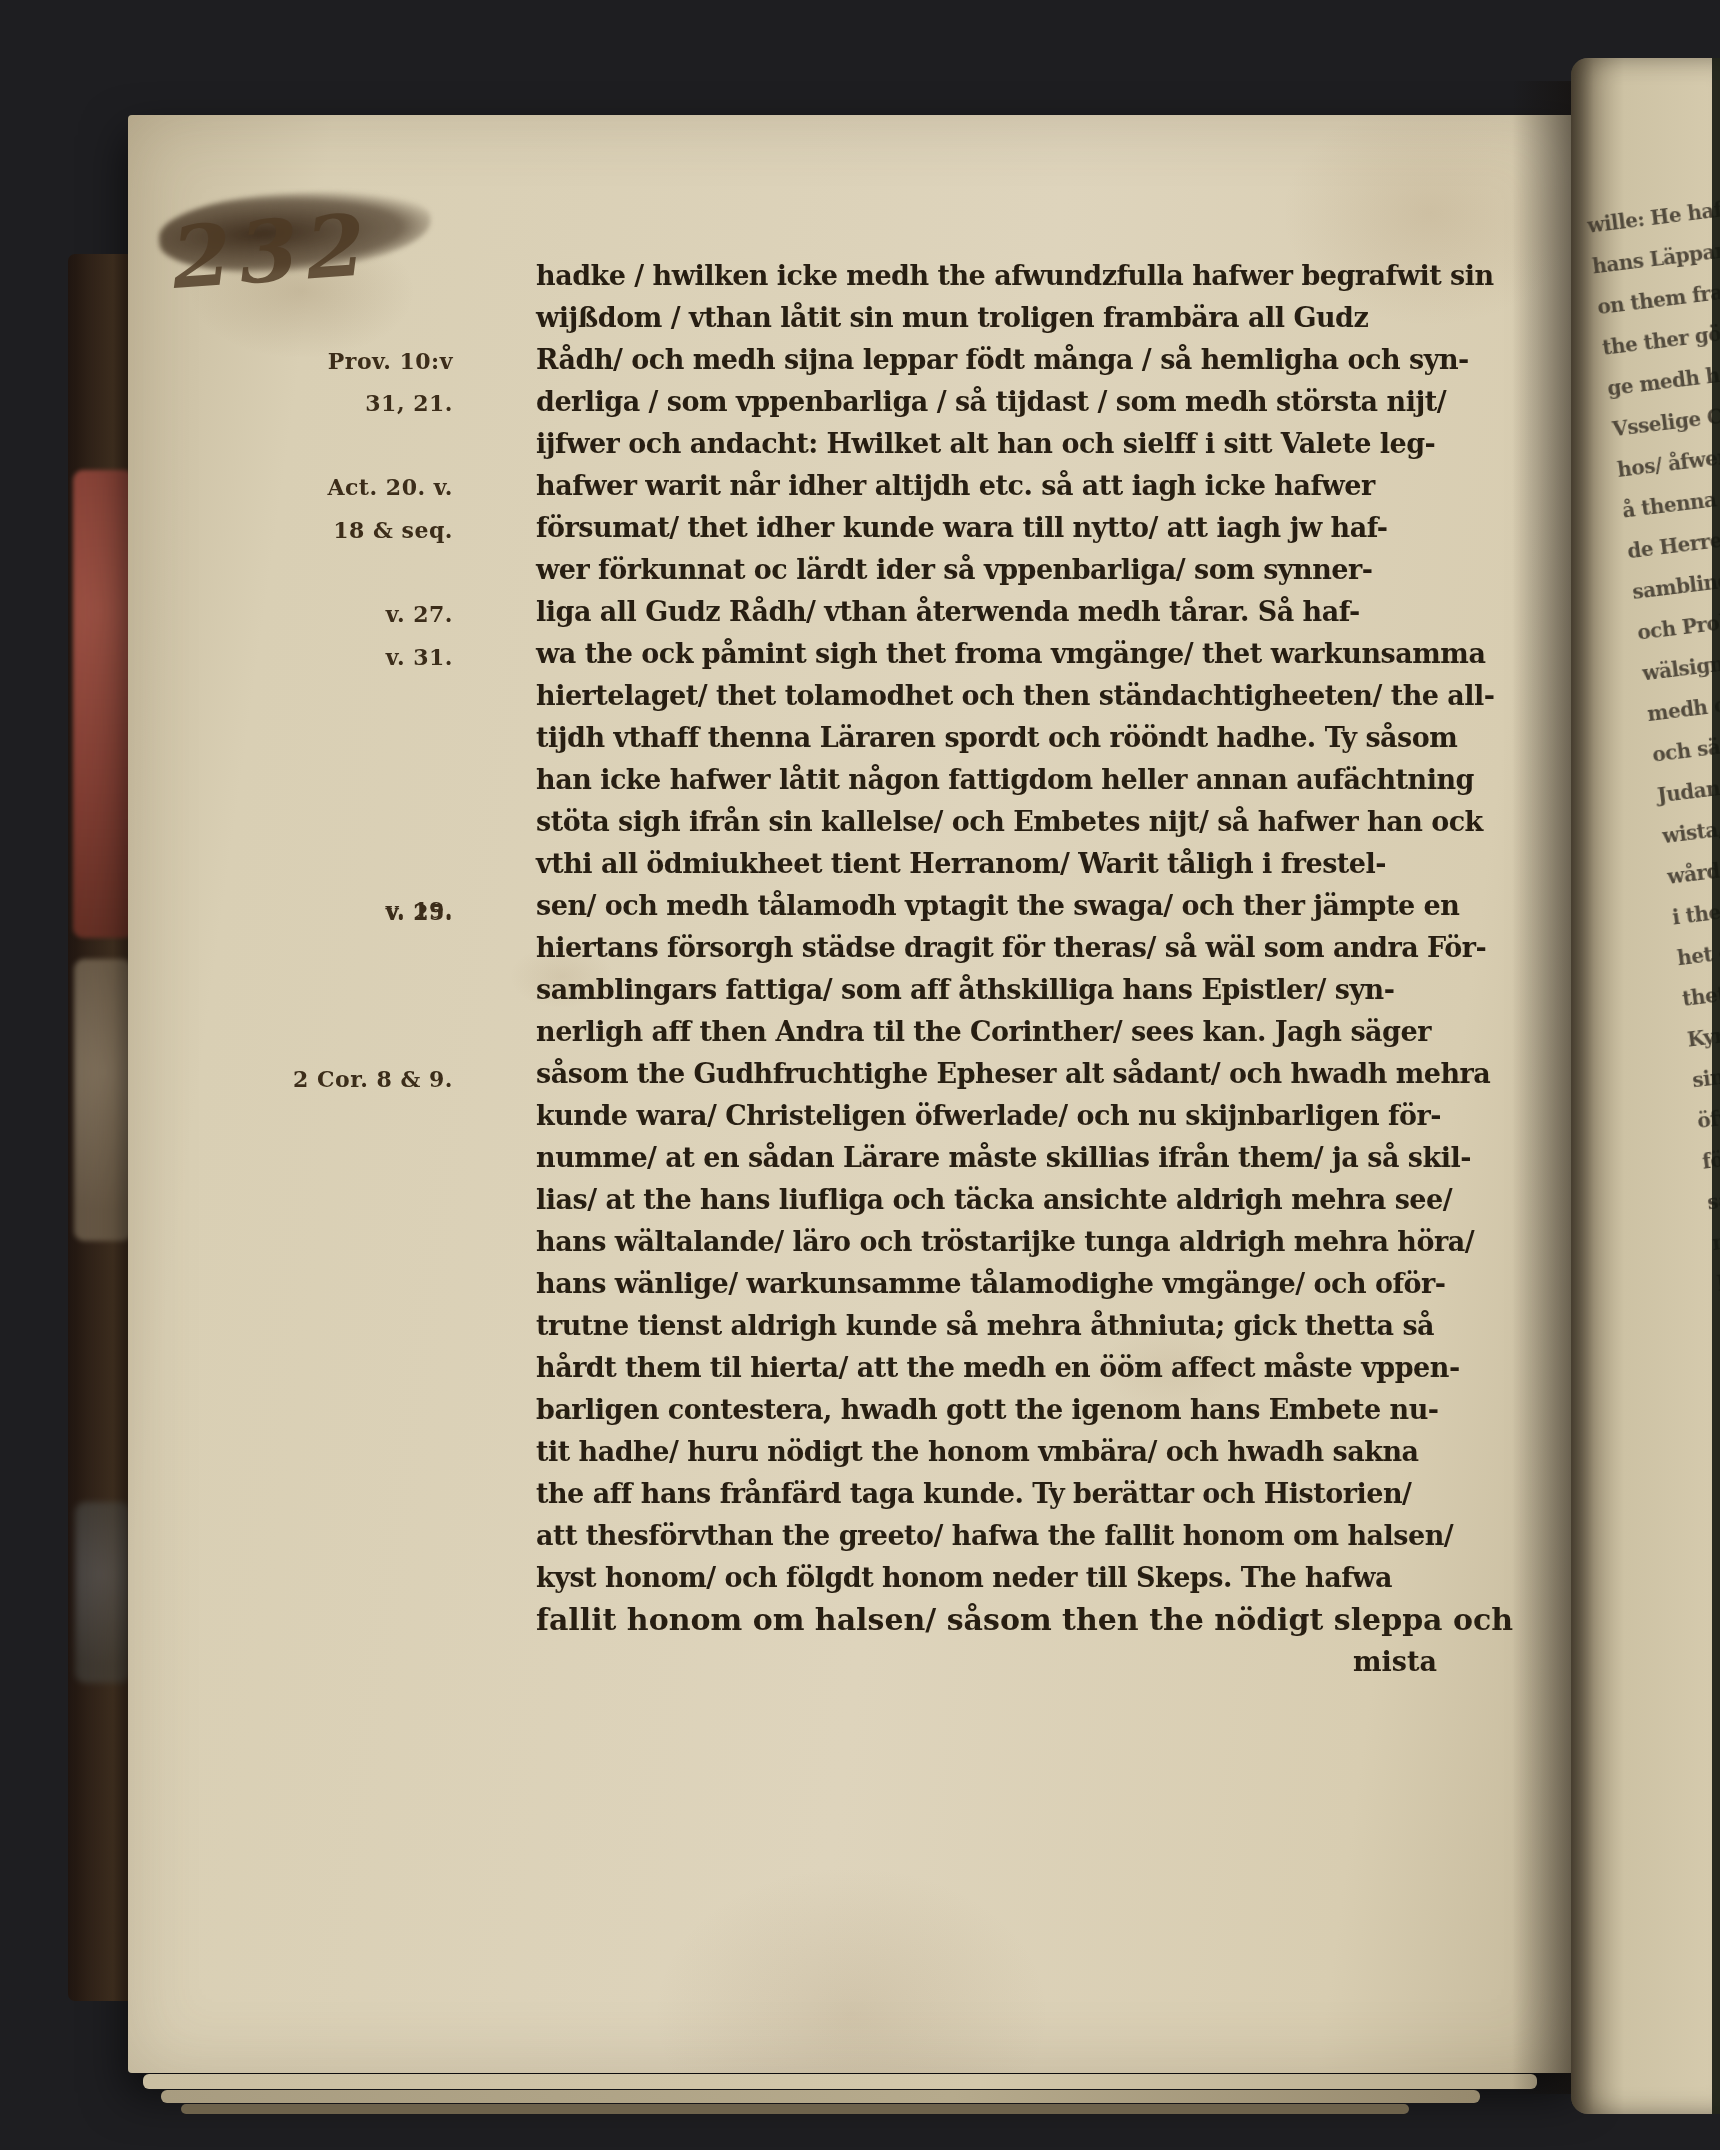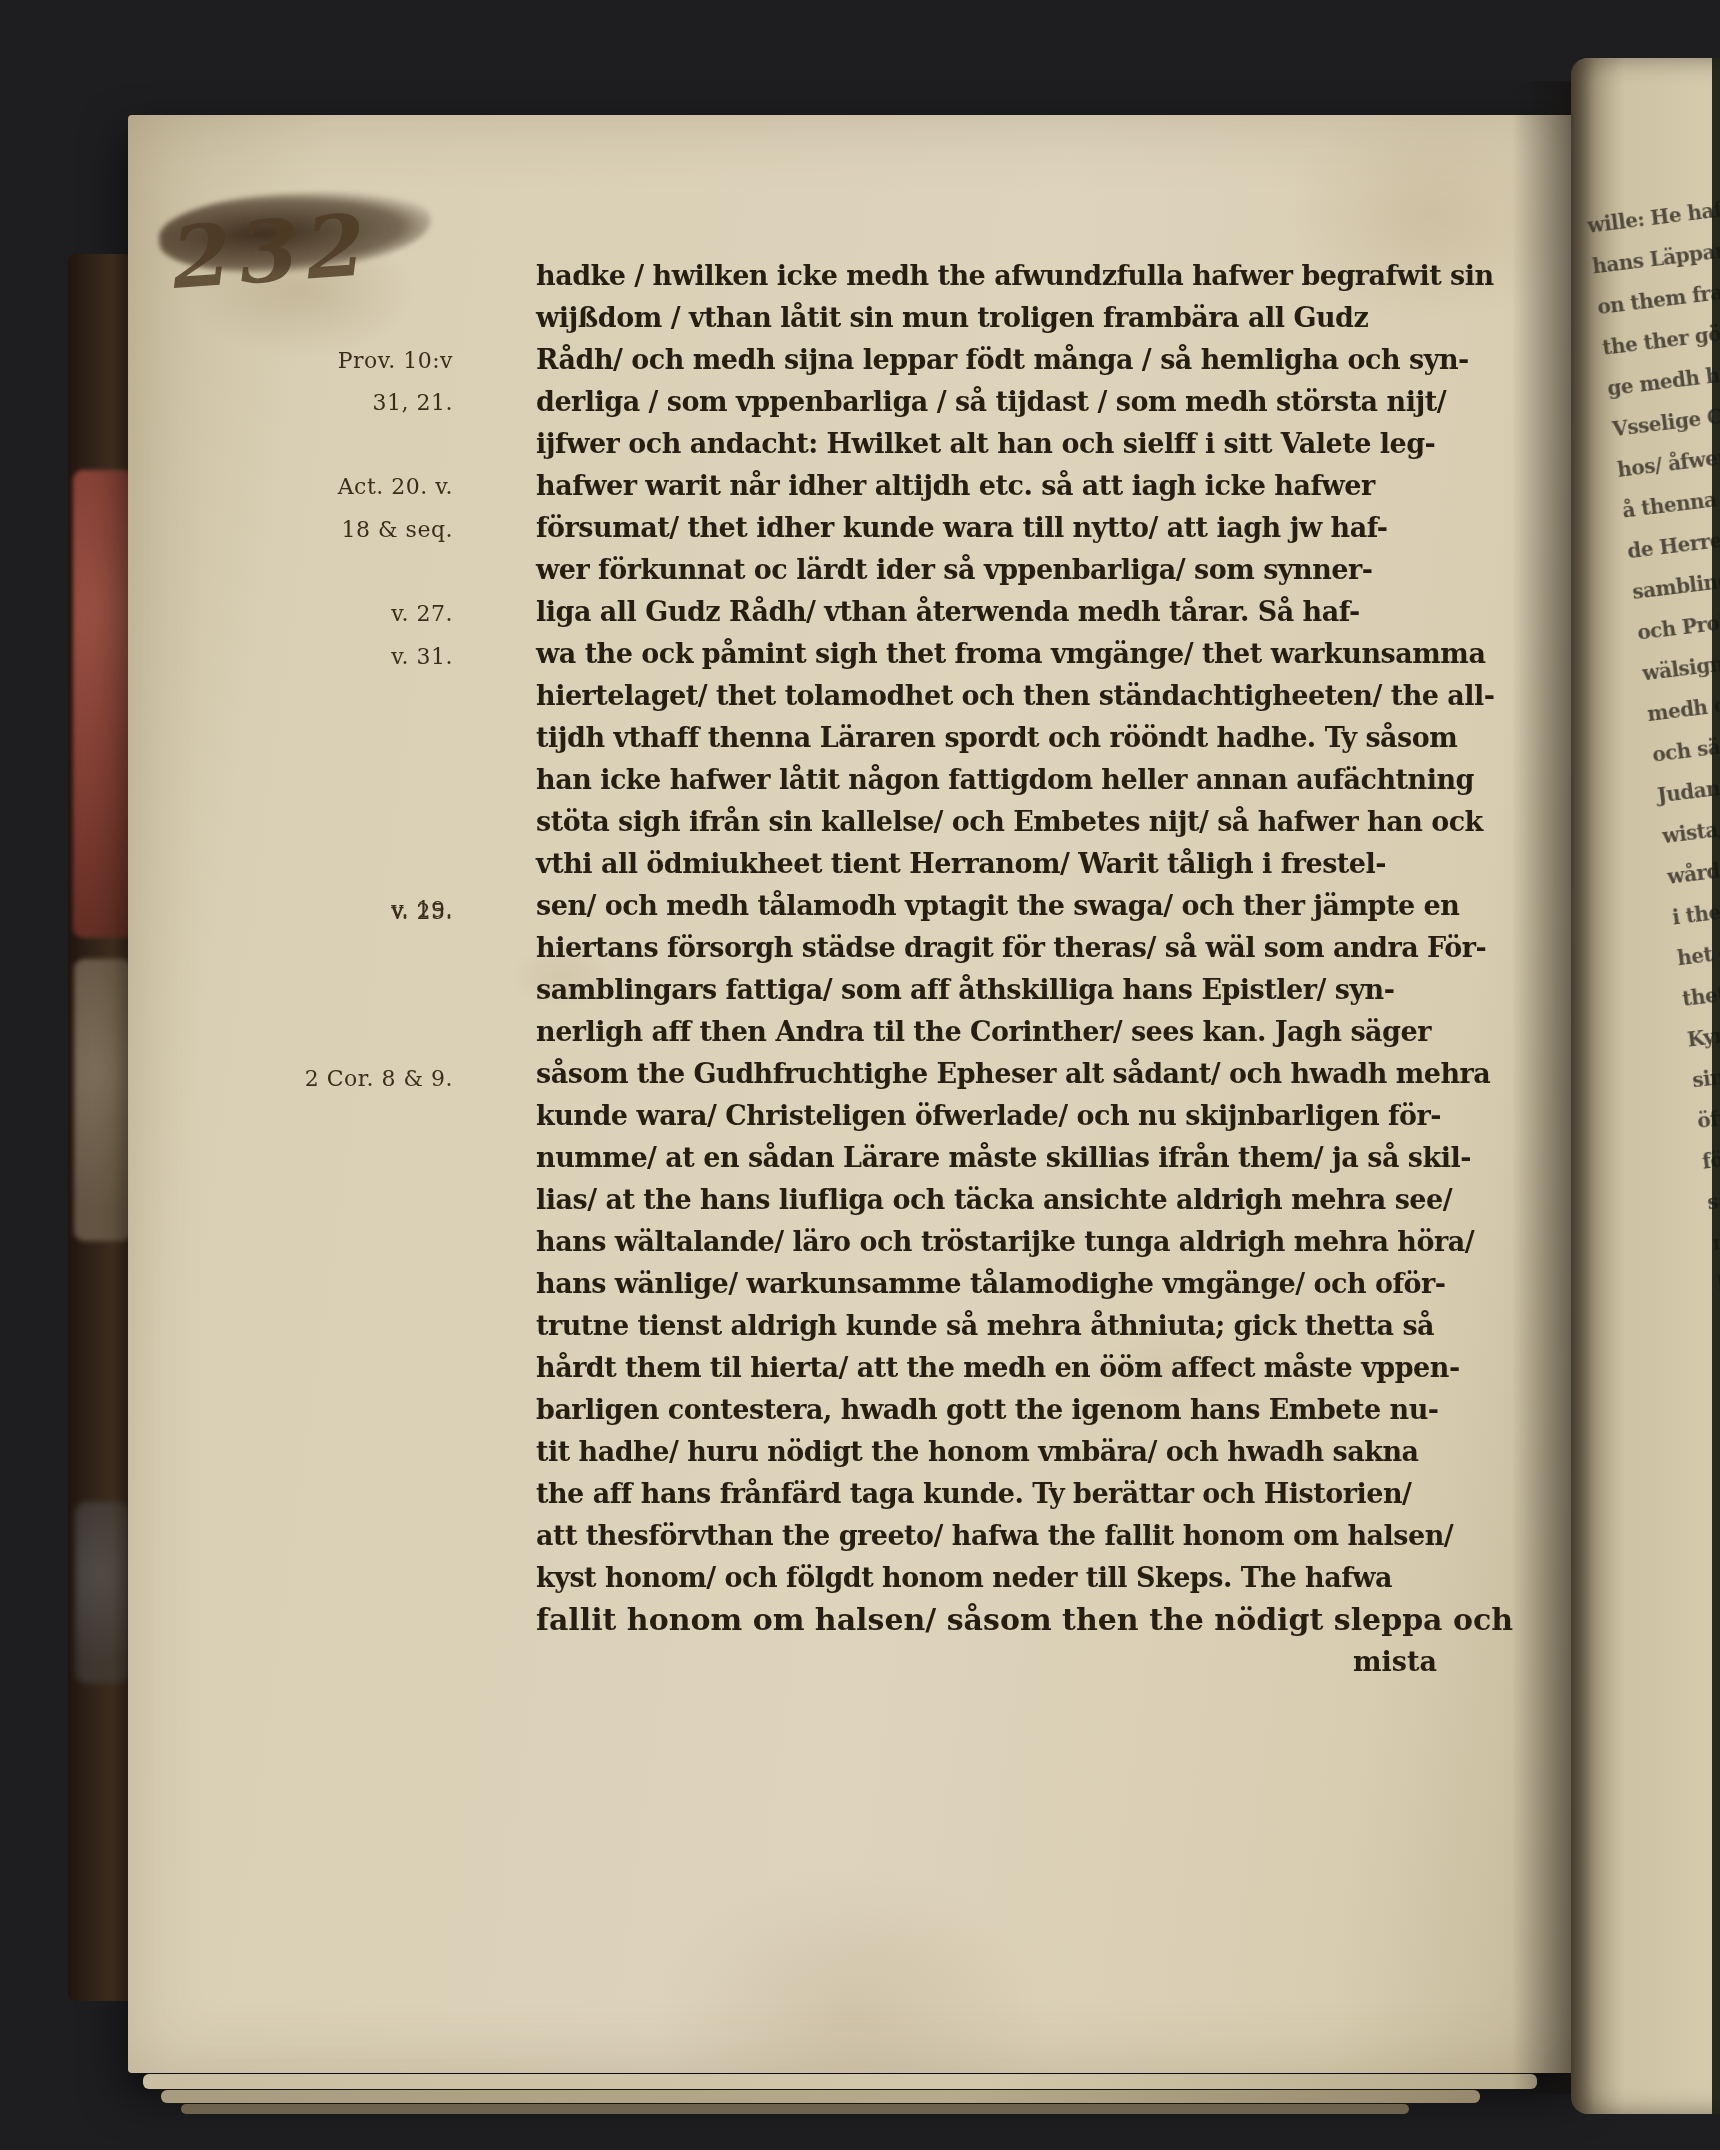--- a/index.html
+++ b/index.html
@@ -57,21 +57,21 @@
     font-size:85px; font-style:italic; font-weight:bold; letter-spacing:8px;
     color:#4e3a24; opacity:.82; transform:rotate(-4deg);
   }
 
   
   .margin-col {
     position:absolute; left:126px; top:140px; width:199px; height:1661px;
   }
   .margin-note {
     position:absolute; right:0; white-space:nowrap;
-    font-size:22px; line-height:42px; font-weight:400; color:#3c2d1a;
+    font-size:22px; line-height:42px; font-weight:700; color:#3c2d1a;
     letter-spacing:0.5px;
   }
 
   
   .text-area {
     position:absolute; left:408px; top:140px; width:976px;
   }
   .body-line {
     font-size:27px; line-height:42px; font-weight:bold; color:#271e12;
     white-space:nowrap; letter-spacing:-0.5px;

